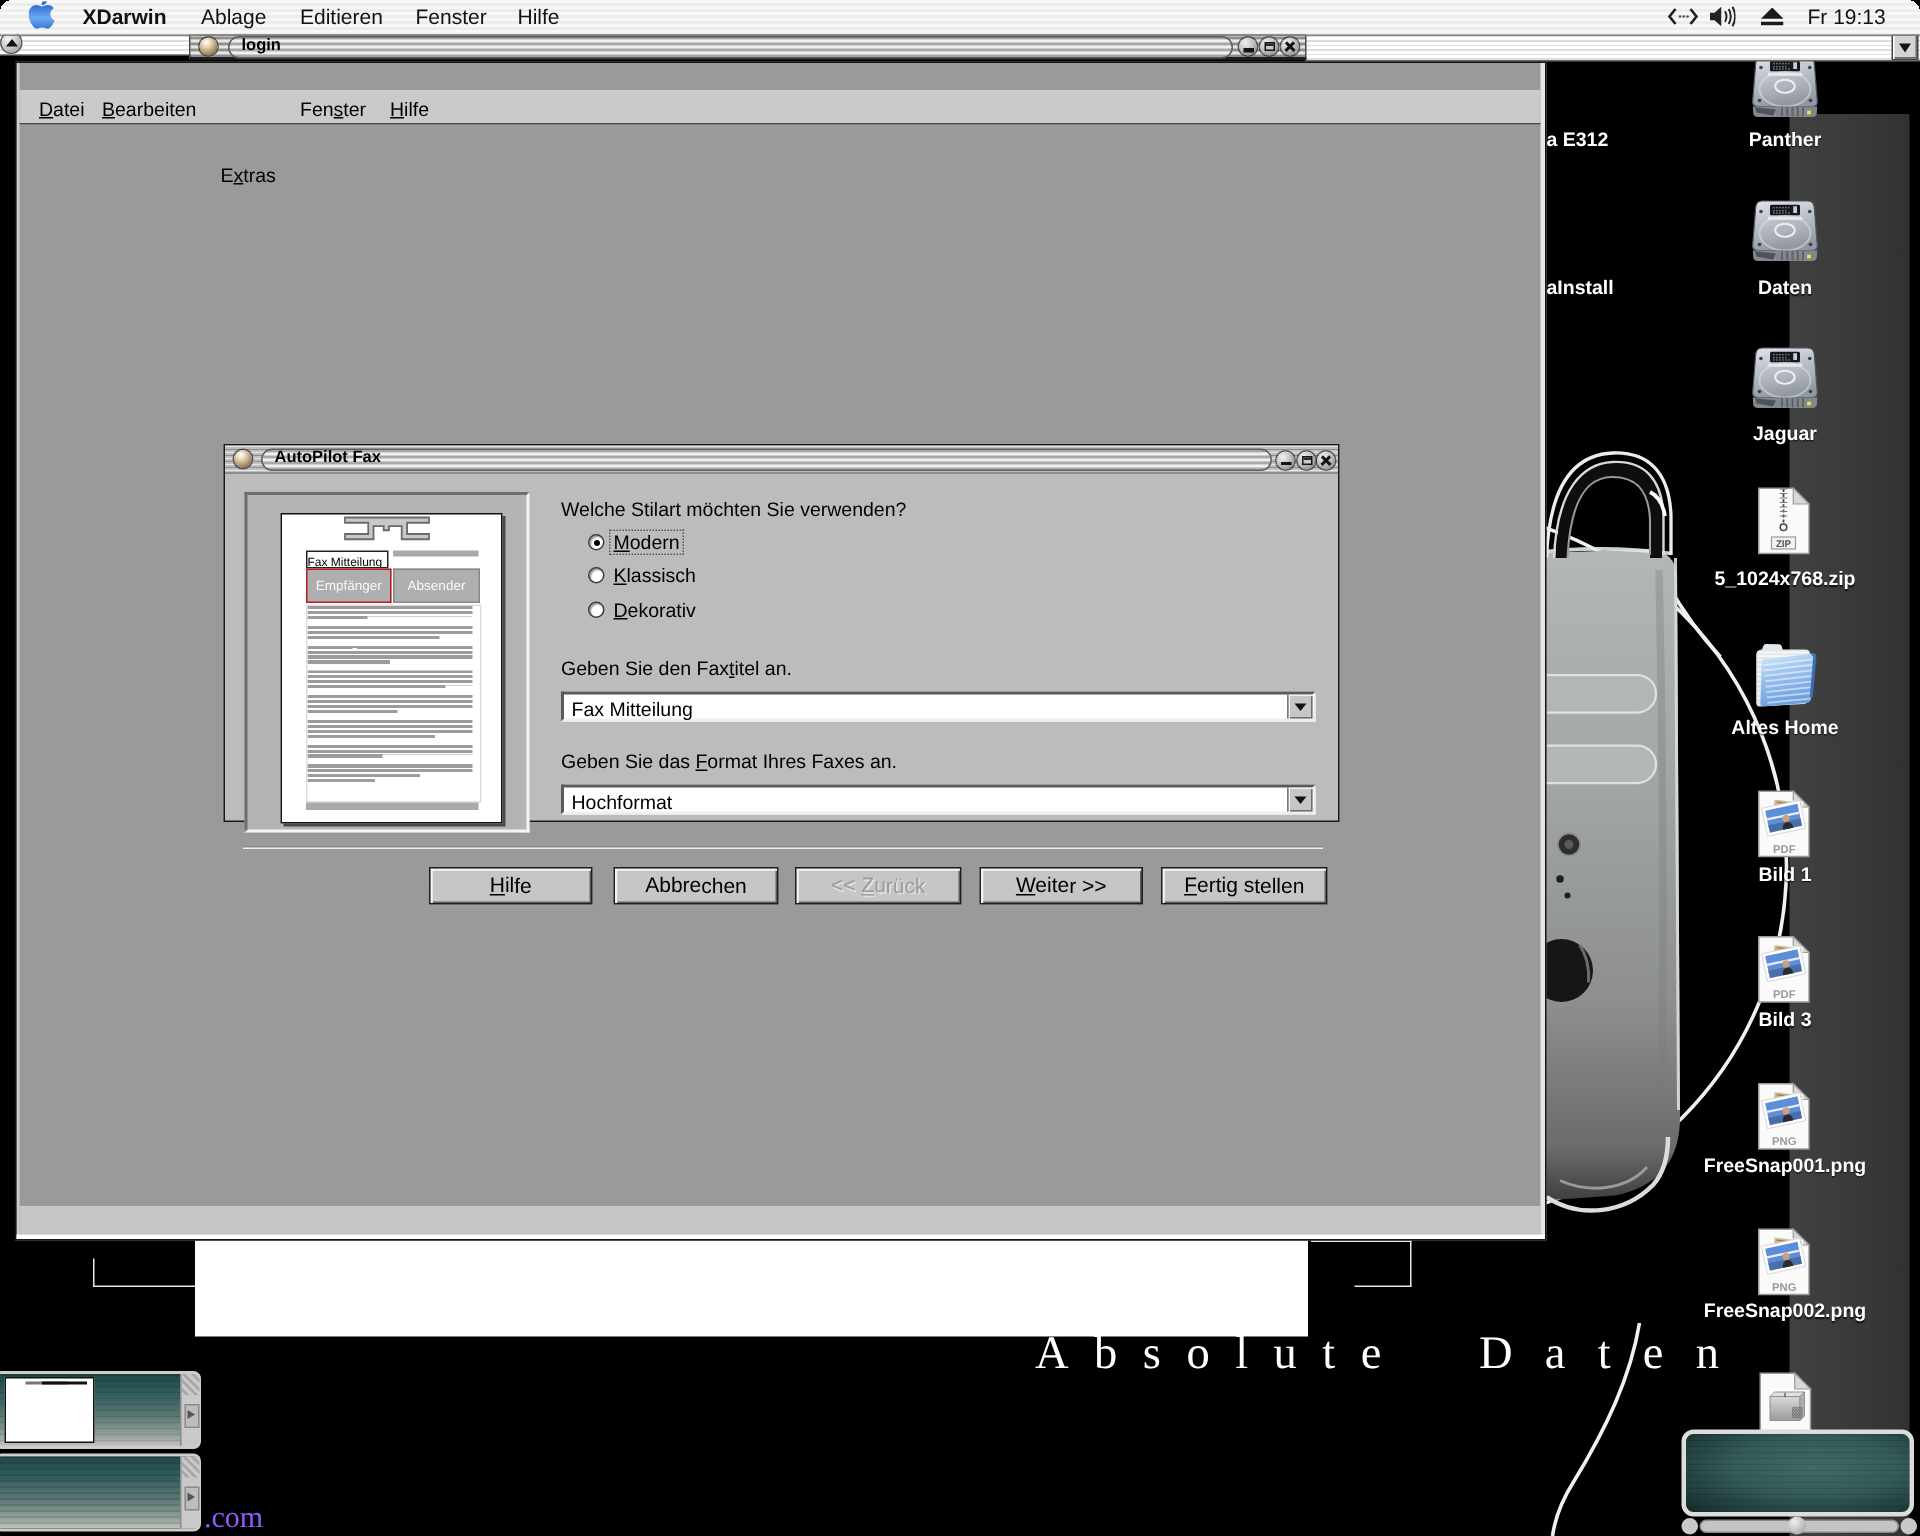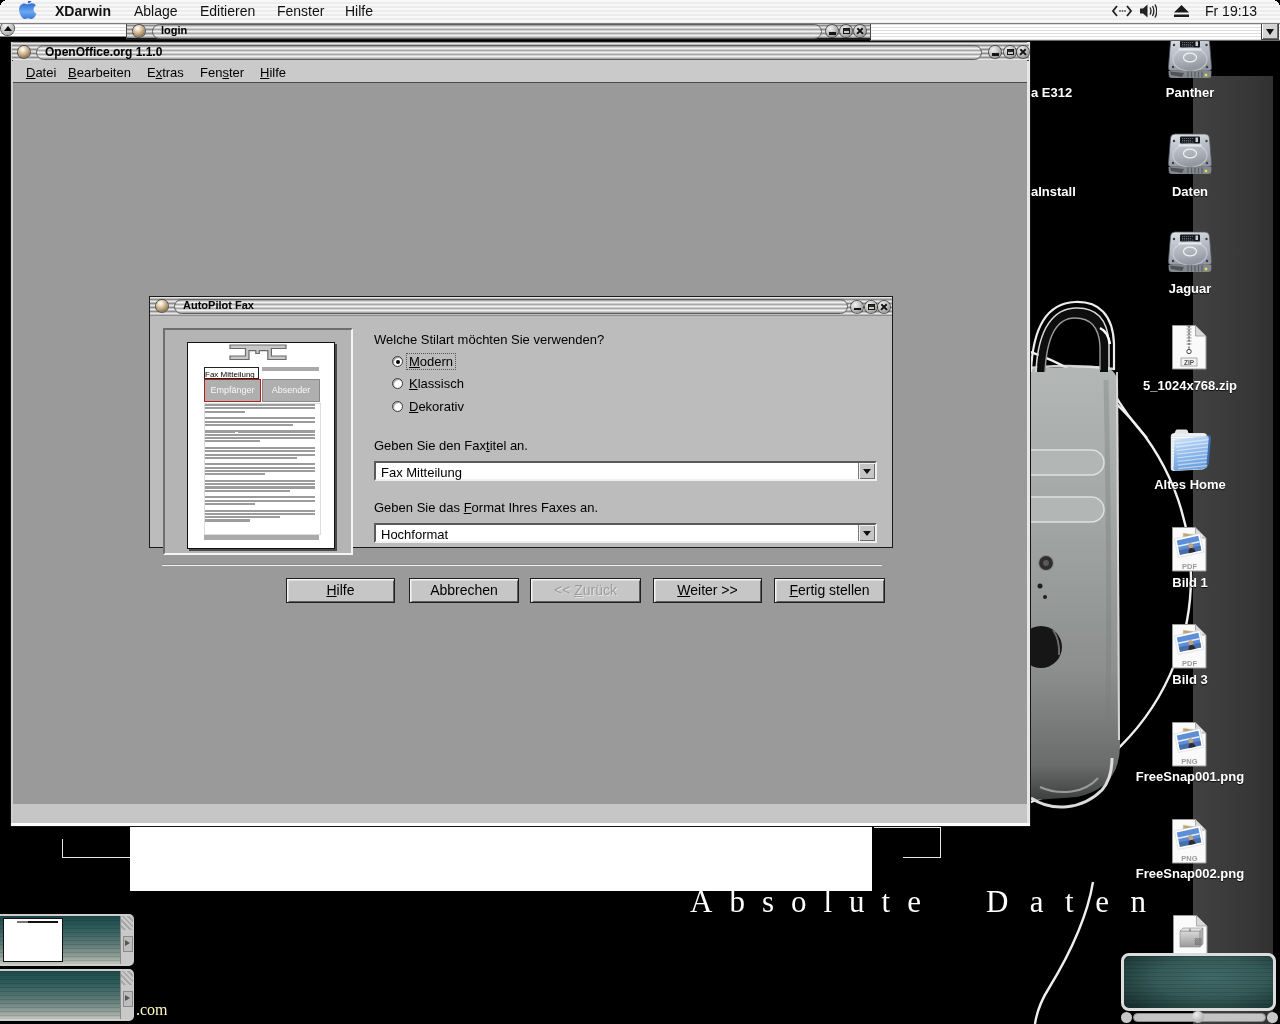--- a/index.html
+++ b/index.html
@@ -253,21 +253,21 @@
     <div class="abs" style="left:24px;top:2px;width:30px;height:2px;background:#111;"></div>
   </div>
 </div>
 <div class="abs teal" style="left:-4px;top:969px;width:138px;height:52px;border:2px solid #cdcdcd;border-radius:5px;box-sizing:border-box;">
   <div class="tealstripes"></div>
   <div class="abs" style="left:122px;top:0;width:12px;height:48px;background:repeating-linear-gradient(45deg,#c9c9c9 0 2px,#a8a8a8 2px 4px) top/12px 14px no-repeat,#c9c9c9;border-left:1px solid #8a8a8a;">
     <div style="position:absolute;left:2px;top:20px;width:8px;height:14px;background:#bdbdbd;border:1px solid #8a8a8a;"></div>
     <div style="position:absolute;left:4px;top:24px;border:3.5px solid transparent;border-left:5px solid #555;border-right:0;"></div>
   </div>
 </div>
-<div class="abs" style="left:136px;top:1001px;color:#fef9c3;font-family:'Liberation Serif',serif;font-size:16px;">.com</div>
+<div class="abs" style="left:136px;top:1001px;color:#8b5cf6;font-family:'Liberation Serif',serif;font-size:20px;">.com</div>
 
 <div class="abs" style="z-index:3;left:1121px;top:953px;width:155px;height:58px;border-radius:8px;border:3px solid #dcdcdc;box-sizing:border-box;background:radial-gradient(ellipse at 58% 42%,#406967 0%,#355b59 45%,#1f3c3a 80%,#142927 100%);">
   <div class="tealstripes" style="border-radius:5px;"></div>
 </div>
 <div class="abs" style="left:1121px;top:1012px;width:11px;height:11px;border-radius:50%;background:#c8c8c8;"></div>
 <div class="abs" style="left:1133px;top:1013px;width:133px;height:9px;border-radius:5px;background:#c4c4c4;border:1px solid #8a8a8a;box-sizing:border-box;"></div>
 <div class="abs" style="left:1192px;top:1011px;width:12px;height:12px;border-radius:50%;background:radial-gradient(circle at 35% 30%,#f0f0f0,#b2b2b2 70%,#808080);"></div>
 <div class="abs" style="left:1267px;top:1012px;width:11px;height:11px;border-radius:50%;background:#c8c8c8;"></div>
 
 <div class="abs pinsl" style="left:0;top:22px;width:130px;height:14px;border-bottom:1px solid #8a8a8a;"></div>
@@ -283,32 +283,24 @@
 <div class="abs plat" style="left:126px;top:22px;width:745px;height:18px;border:1px solid #4a4a4a;border-bottom:2px solid #1c1c1c;box-sizing:border-box;">
   <div class="bead abs" style="left:6px;top:2px;"></div>
   <div class="pill abs" style="left:25px;top:1px;width:668px;height:13px;"></div>
   <div class="ttext abs" style="left:34px;top:1px;">login</div>
   <div class="tbtn b-min" style="left:699px;top:2px;"></div>
   <div class="tbtn b-max" style="left:713px;top:2px;"></div>
   <div class="tbtn b-x" style="left:727px;top:2px;"></div>
 </div>
 
 <div id="oowin" class="abs">
-  <div id="ootitle" class="abs plat">
-    <div class="bead abs" style="left:6px;top:3px;"></div>
-    <div class="pill abs" style="left:24px;top:2px;width:944px;height:13px;"></div>
-    <div class="ttext abs" style="left:33px;top:2px;font-size:12px;">OpenOffice.org 1.1.0</div>
-    <div class="tbtn b-min" style="left:977px;top:3px;"></div>
-    <div class="tbtn b-max" style="left:992px;top:3px;"></div>
-    <div class="tbtn b-x" style="left:1005px;top:3px;"></div>
-  </div>
   <div id="oomenu" class="abs">
     <span style="left:13px;"><u>D</u>atei</span>
     <span style="left:55px;"><u>B</u>earbeiten</span>
-    <span style="left:134px;">E<u>x</u>tras</span>
+    <span style="left:134px;margin-top:44px;">E<u>x</u>tras</span>
     <span style="left:187px;">Fen<u>s</u>ter</span>
     <span style="left:247px;"><u>H</u>ilfe</span>
   </div>
   <div id="oostatus" class="abs"></div>
   <div id="oobevel" class="abs"></div>
 </div>
 
 <div id="dlg" class="abs">
   <div id="dlgtitle" class="abs plat">
     <div class="bead abs" style="left:6px;top:3px;"></div>

